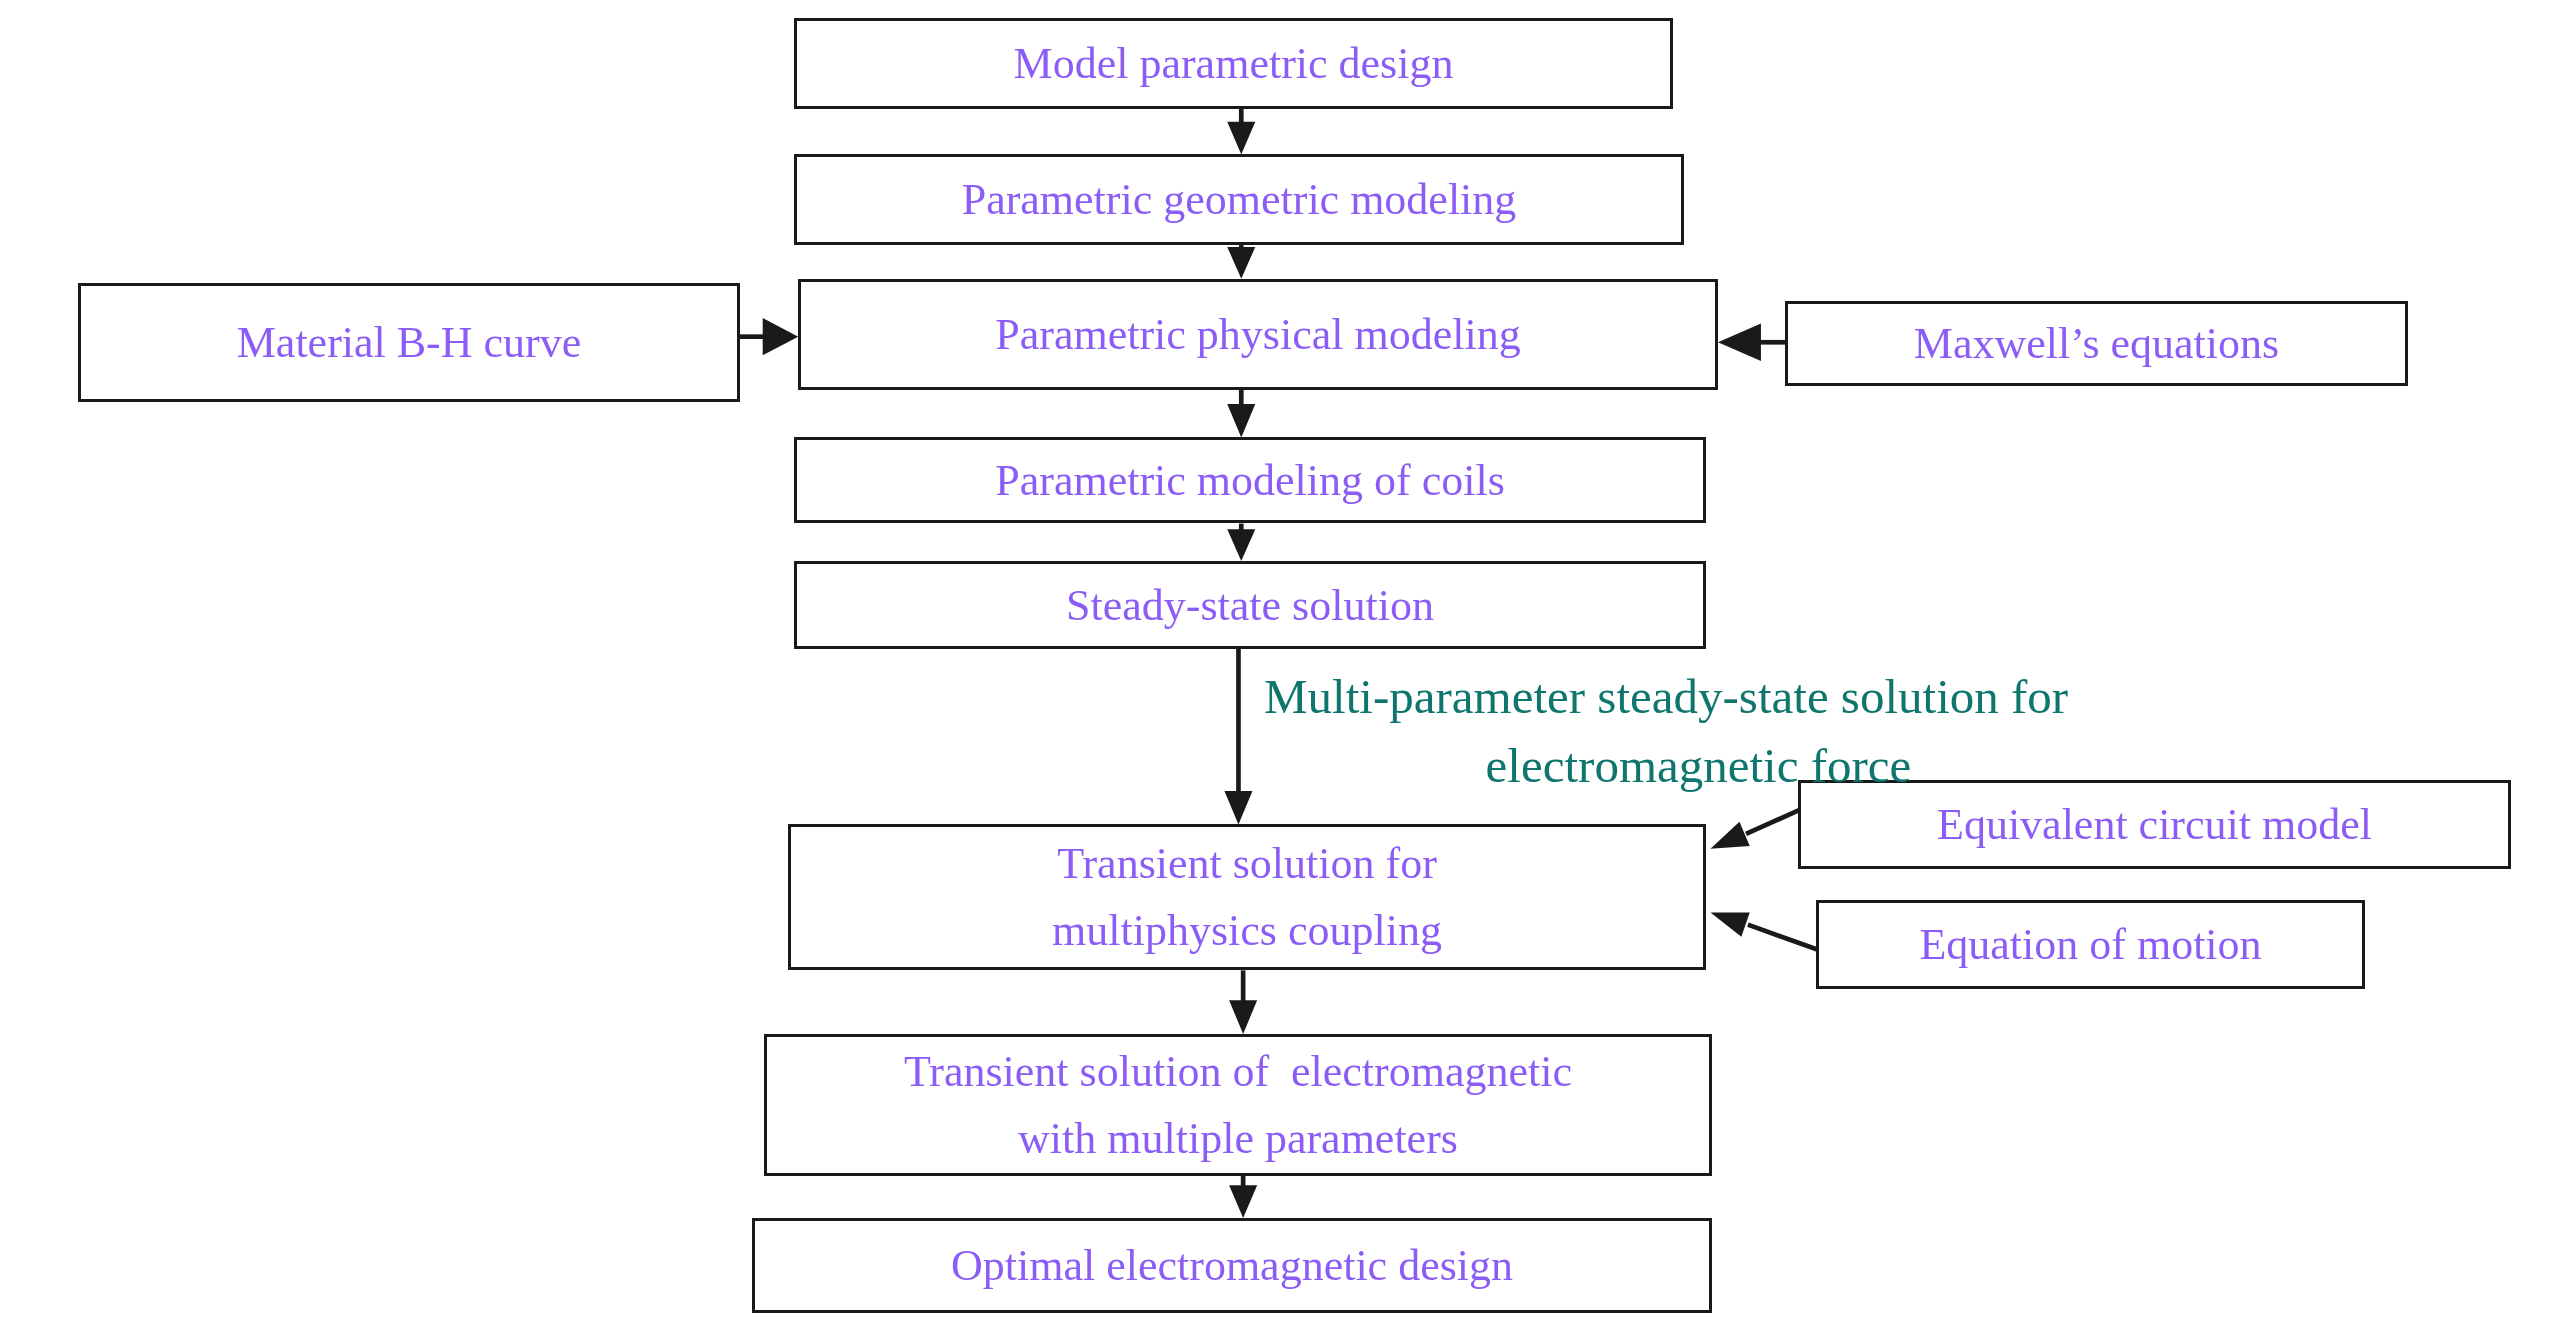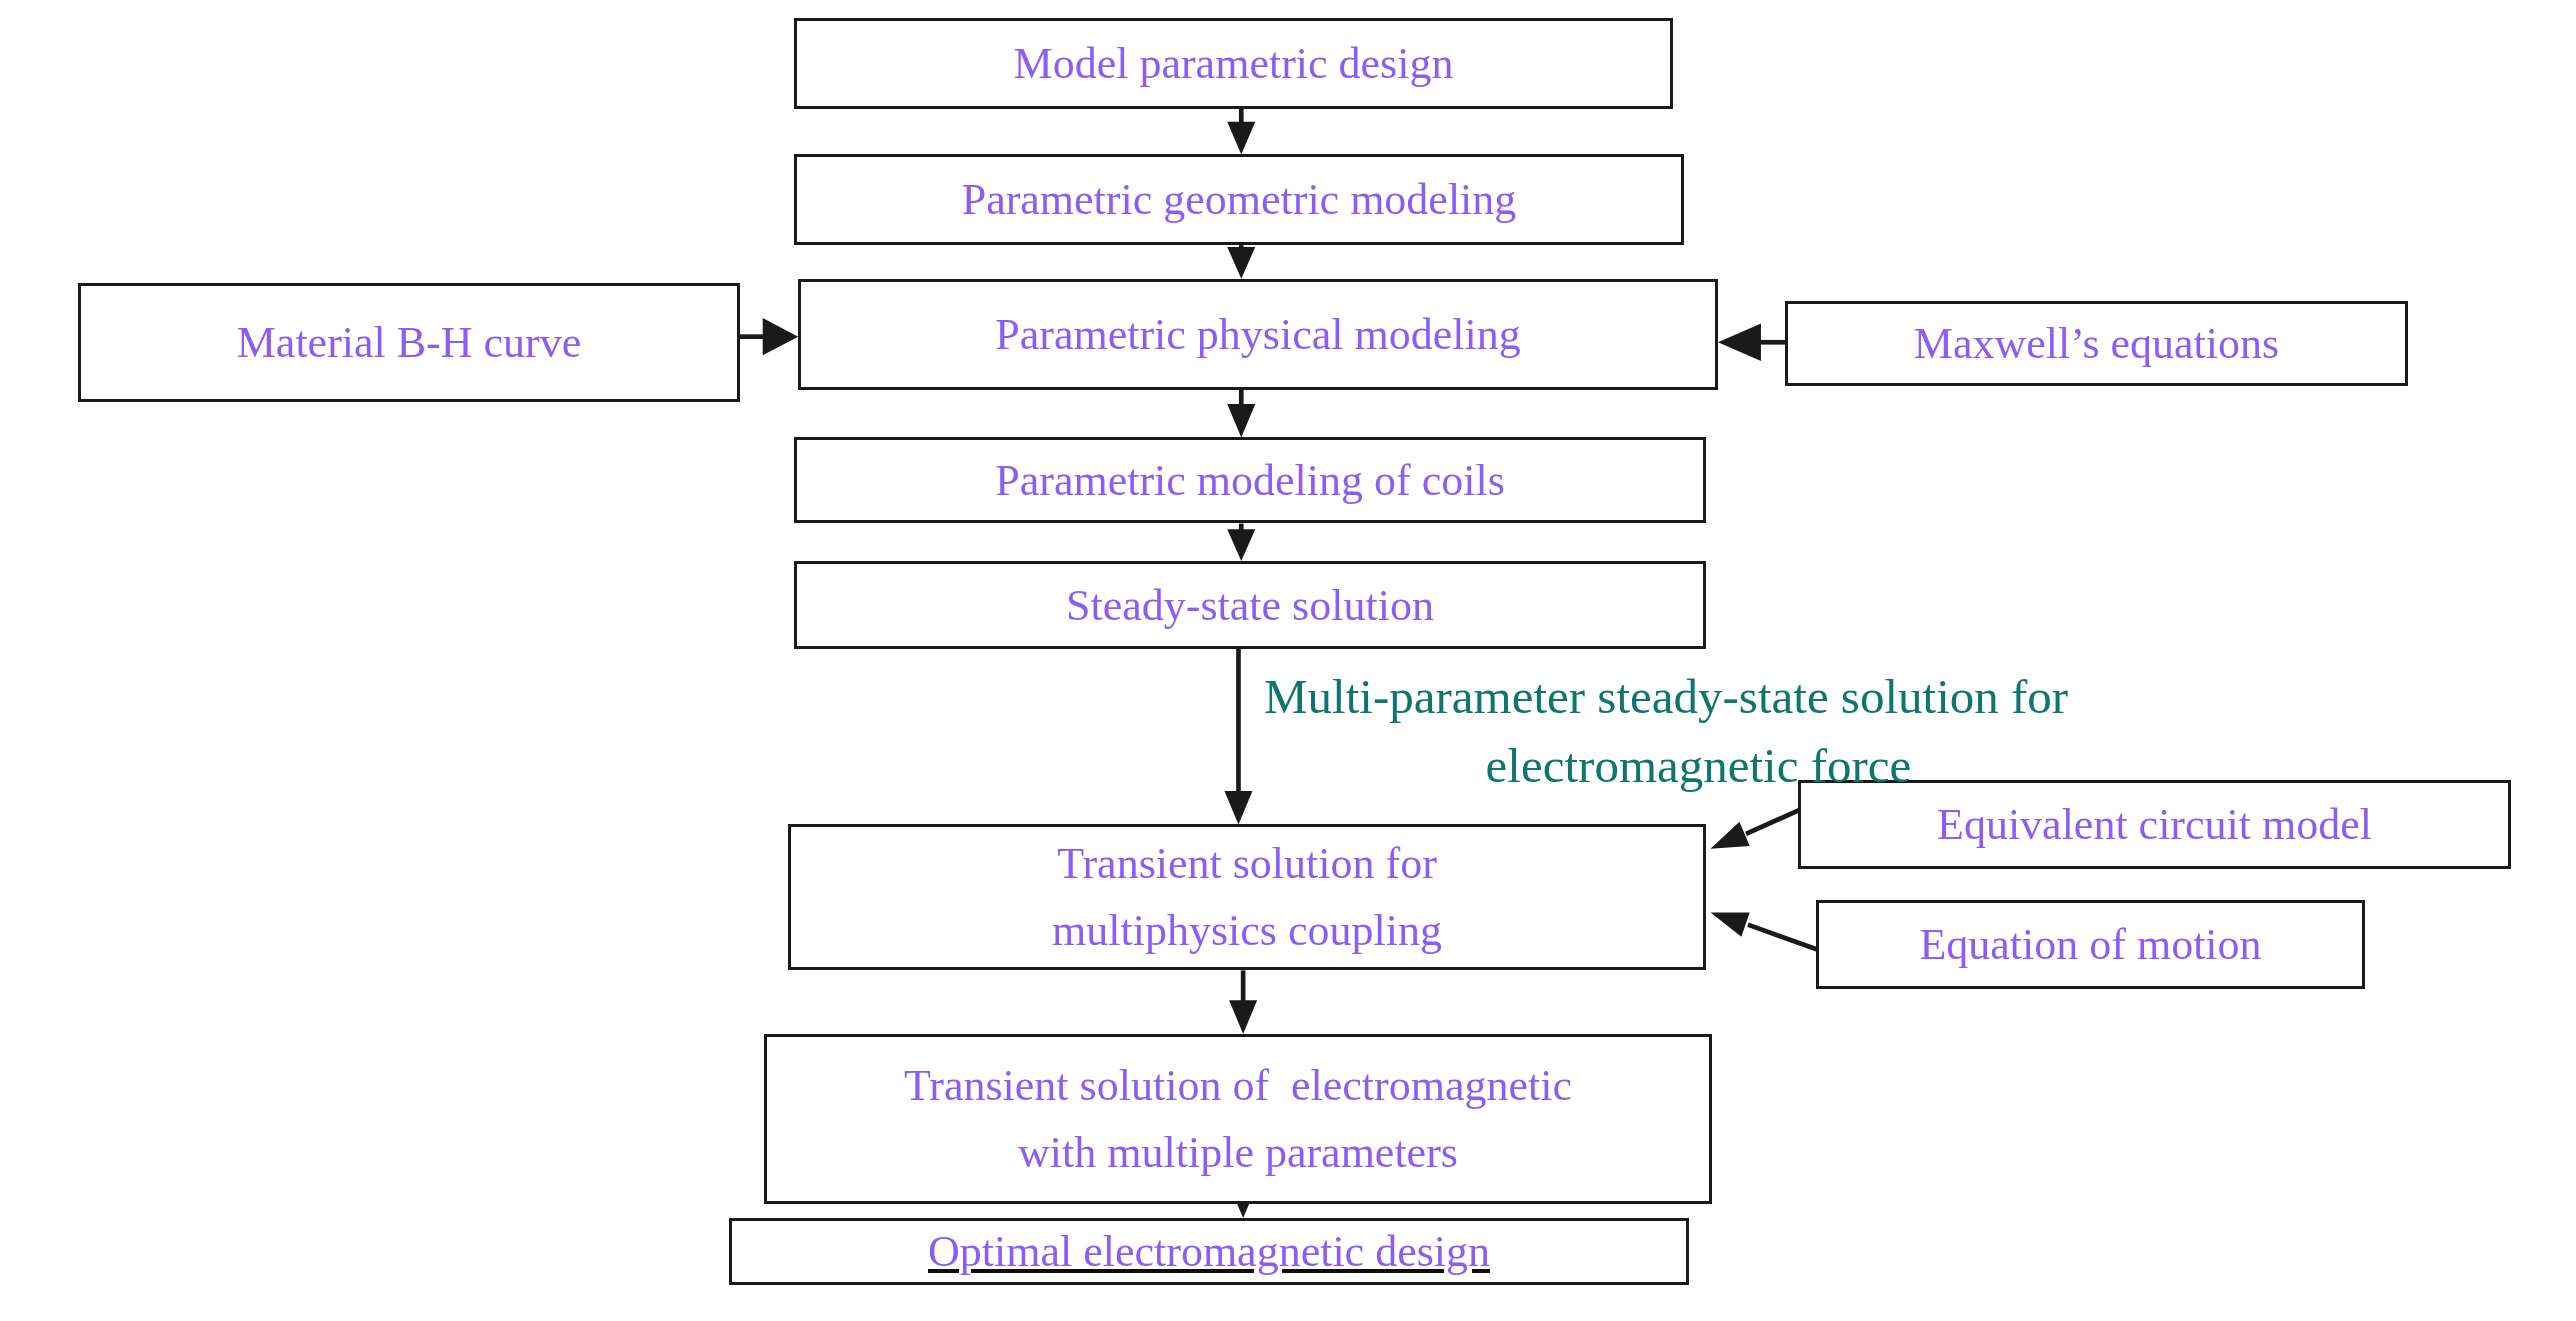--- a/index.html
+++ b/index.html
@@ -55,22 +55,22 @@
   #n-model      { left: 794px;  top: 18px;   width: 879px;  height: 91px;  }
   #n-geometric  { left: 794px;  top: 154px;  width: 890px;  height: 91px;  }
   #n-physical   { left: 798px;  top: 279px;  width: 920px;  height: 111px; }
   #n-material   { left: 78px;   top: 283px;  width: 662px;  height: 119px; }
   #n-maxwell    { left: 1785px; top: 301px;  width: 623px;  height: 85px;  }
   #n-coils      { left: 794px;  top: 437px;  width: 912px;  height: 86px;  }
   #n-steady     { left: 794px;  top: 561px;  width: 912px;  height: 88px;  }
   #n-trans-multi{ left: 788px;  top: 824px;  width: 918px;  height: 146px; }
   #n-equiv      { left: 1798px; top: 780px;  width: 713px;  height: 89px;  }
   #n-motion     { left: 1816px; top: 900px;  width: 549px;  height: 89px;  }
-  #n-trans-em   { left: 764px;  top: 1034px; width: 948px; height: 170px; }
-  #n-optimal    { left: 729px;  top: 1218px; width: 960px; height: 67px; text-decoration: underline; }
+  #n-trans-em   { left: 764px;  top: 1034px; width: 948px; height: 142px; }
+  #n-optimal    { left: 752px;  top: 1218px; width: 960px; height: 95px; }
 </style>
 </head>
 <body>
 
 <div id="canvas">
 
   <svg id="edges-layer" viewBox="0 0 2756 1414" xmlns="http://www.w3.org/2000/svg" aria-hidden="true">
     <g>
       <line x1="1328" y1="116" x2="1328" y2="134"></line>
       <polygon points="1313,130 1343,130 1328,165"></polygon>

